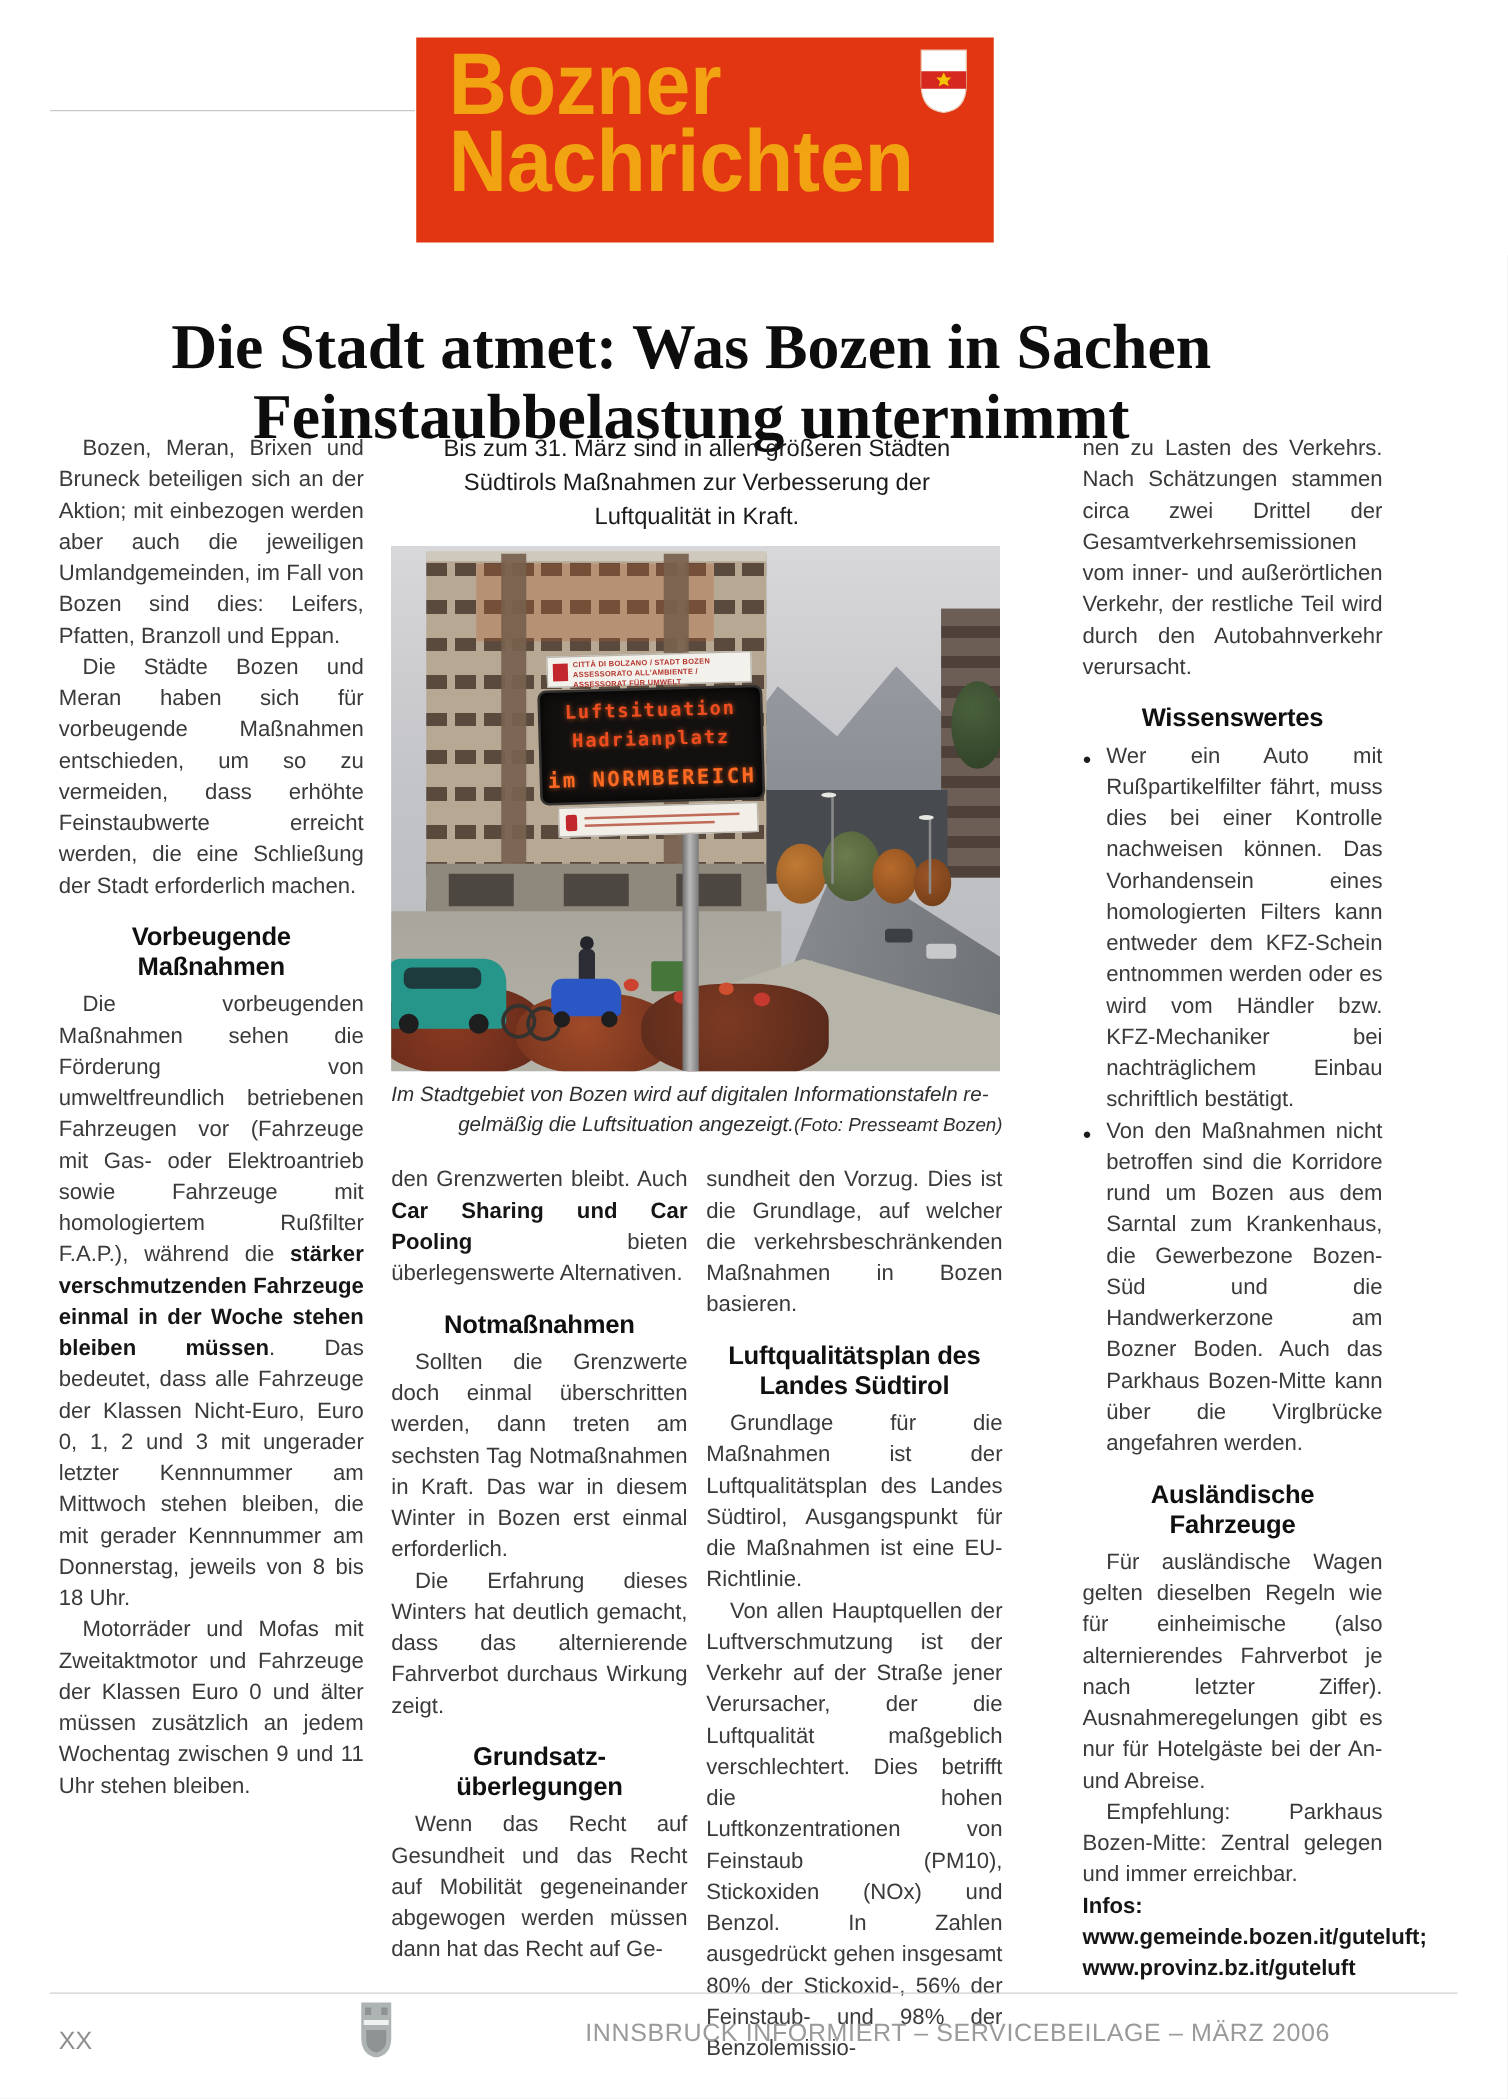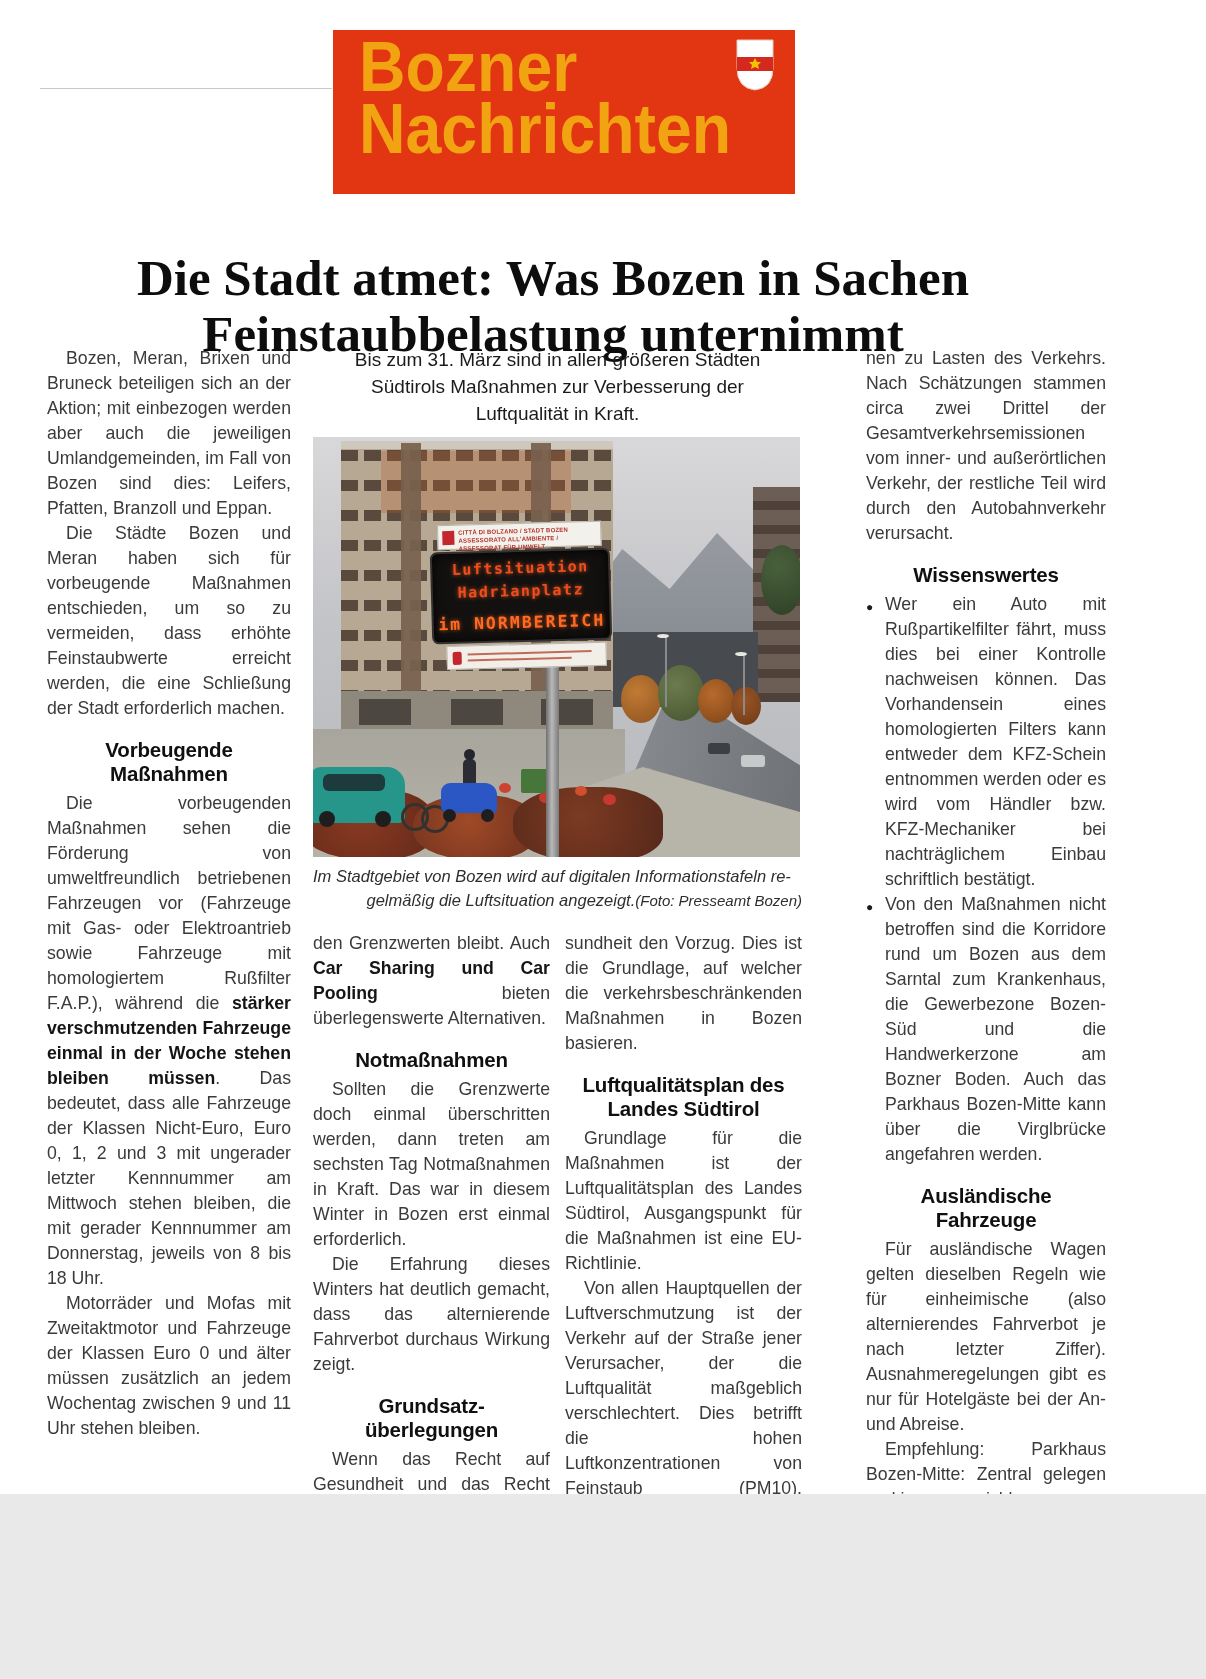--- a/index.html
+++ b/index.html
@@ -1,16 +1,16 @@
 <!DOCTYPE html>
 <html><head>
 <meta charset="utf-8">
 <style>
   html,body{margin:0;padding:0;background:#e9e9e9;}
-  #page{position:relative;width:1206px;height:1494px;background:#ffffff;margin:0 auto;
+  #page{position:relative;width:1206px;height:1679px;background:#ffffff;margin:0 auto;
         font-family:"Liberation Sans",sans-serif;overflow:hidden;}
   
   .mast-rule{position:absolute;left:40px;top:88px;width:292px;height:1px;background:#c9c9c9;}
   .banner{position:absolute;left:333px;top:30px;width:462px;height:164px;background:#e23511;}
   .banner-title{position:absolute;left:26px;top:6px;font-weight:bold;font-size:70px;line-height:62px;
         color:#f2a312;transform:scaleX(.92);transform-origin:left top;white-space:pre-line;}
   .banner-shield{position:absolute;right:20px;top:8px;width:40px;height:54px;}
   
   .headline{position:absolute;left:40px;top:206px;width:1026px;text-align:center;
         font-family:"Liberation Serif",serif;font-weight:bold;font-size:51px;line-height:56px;

